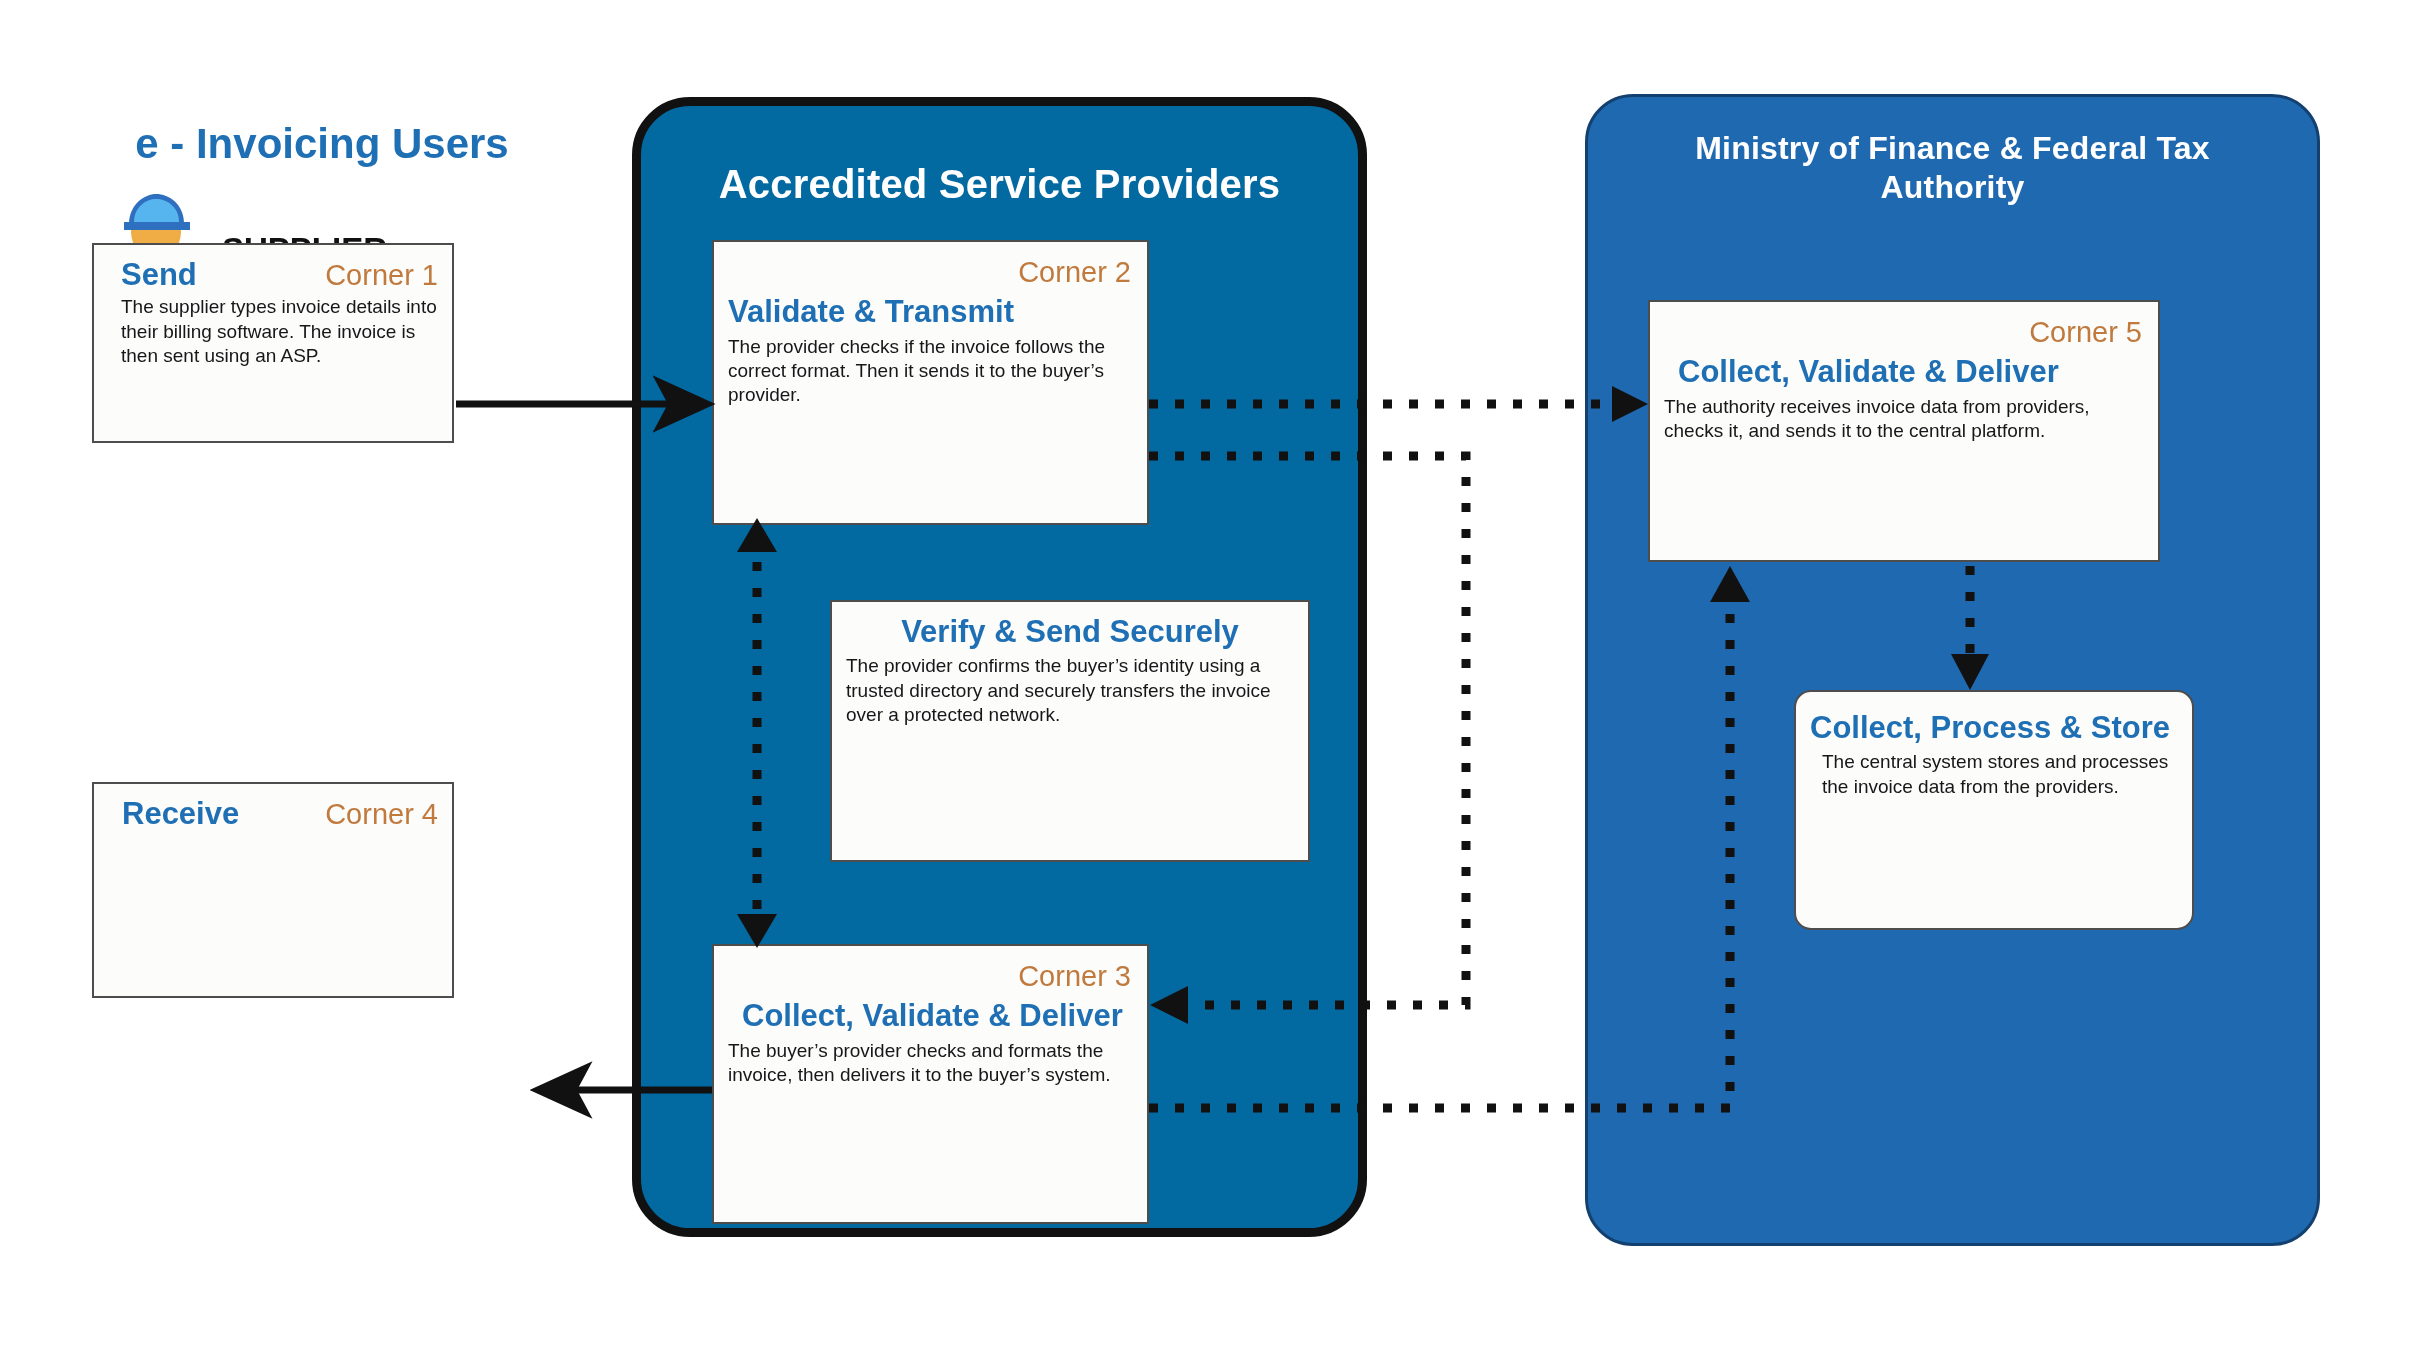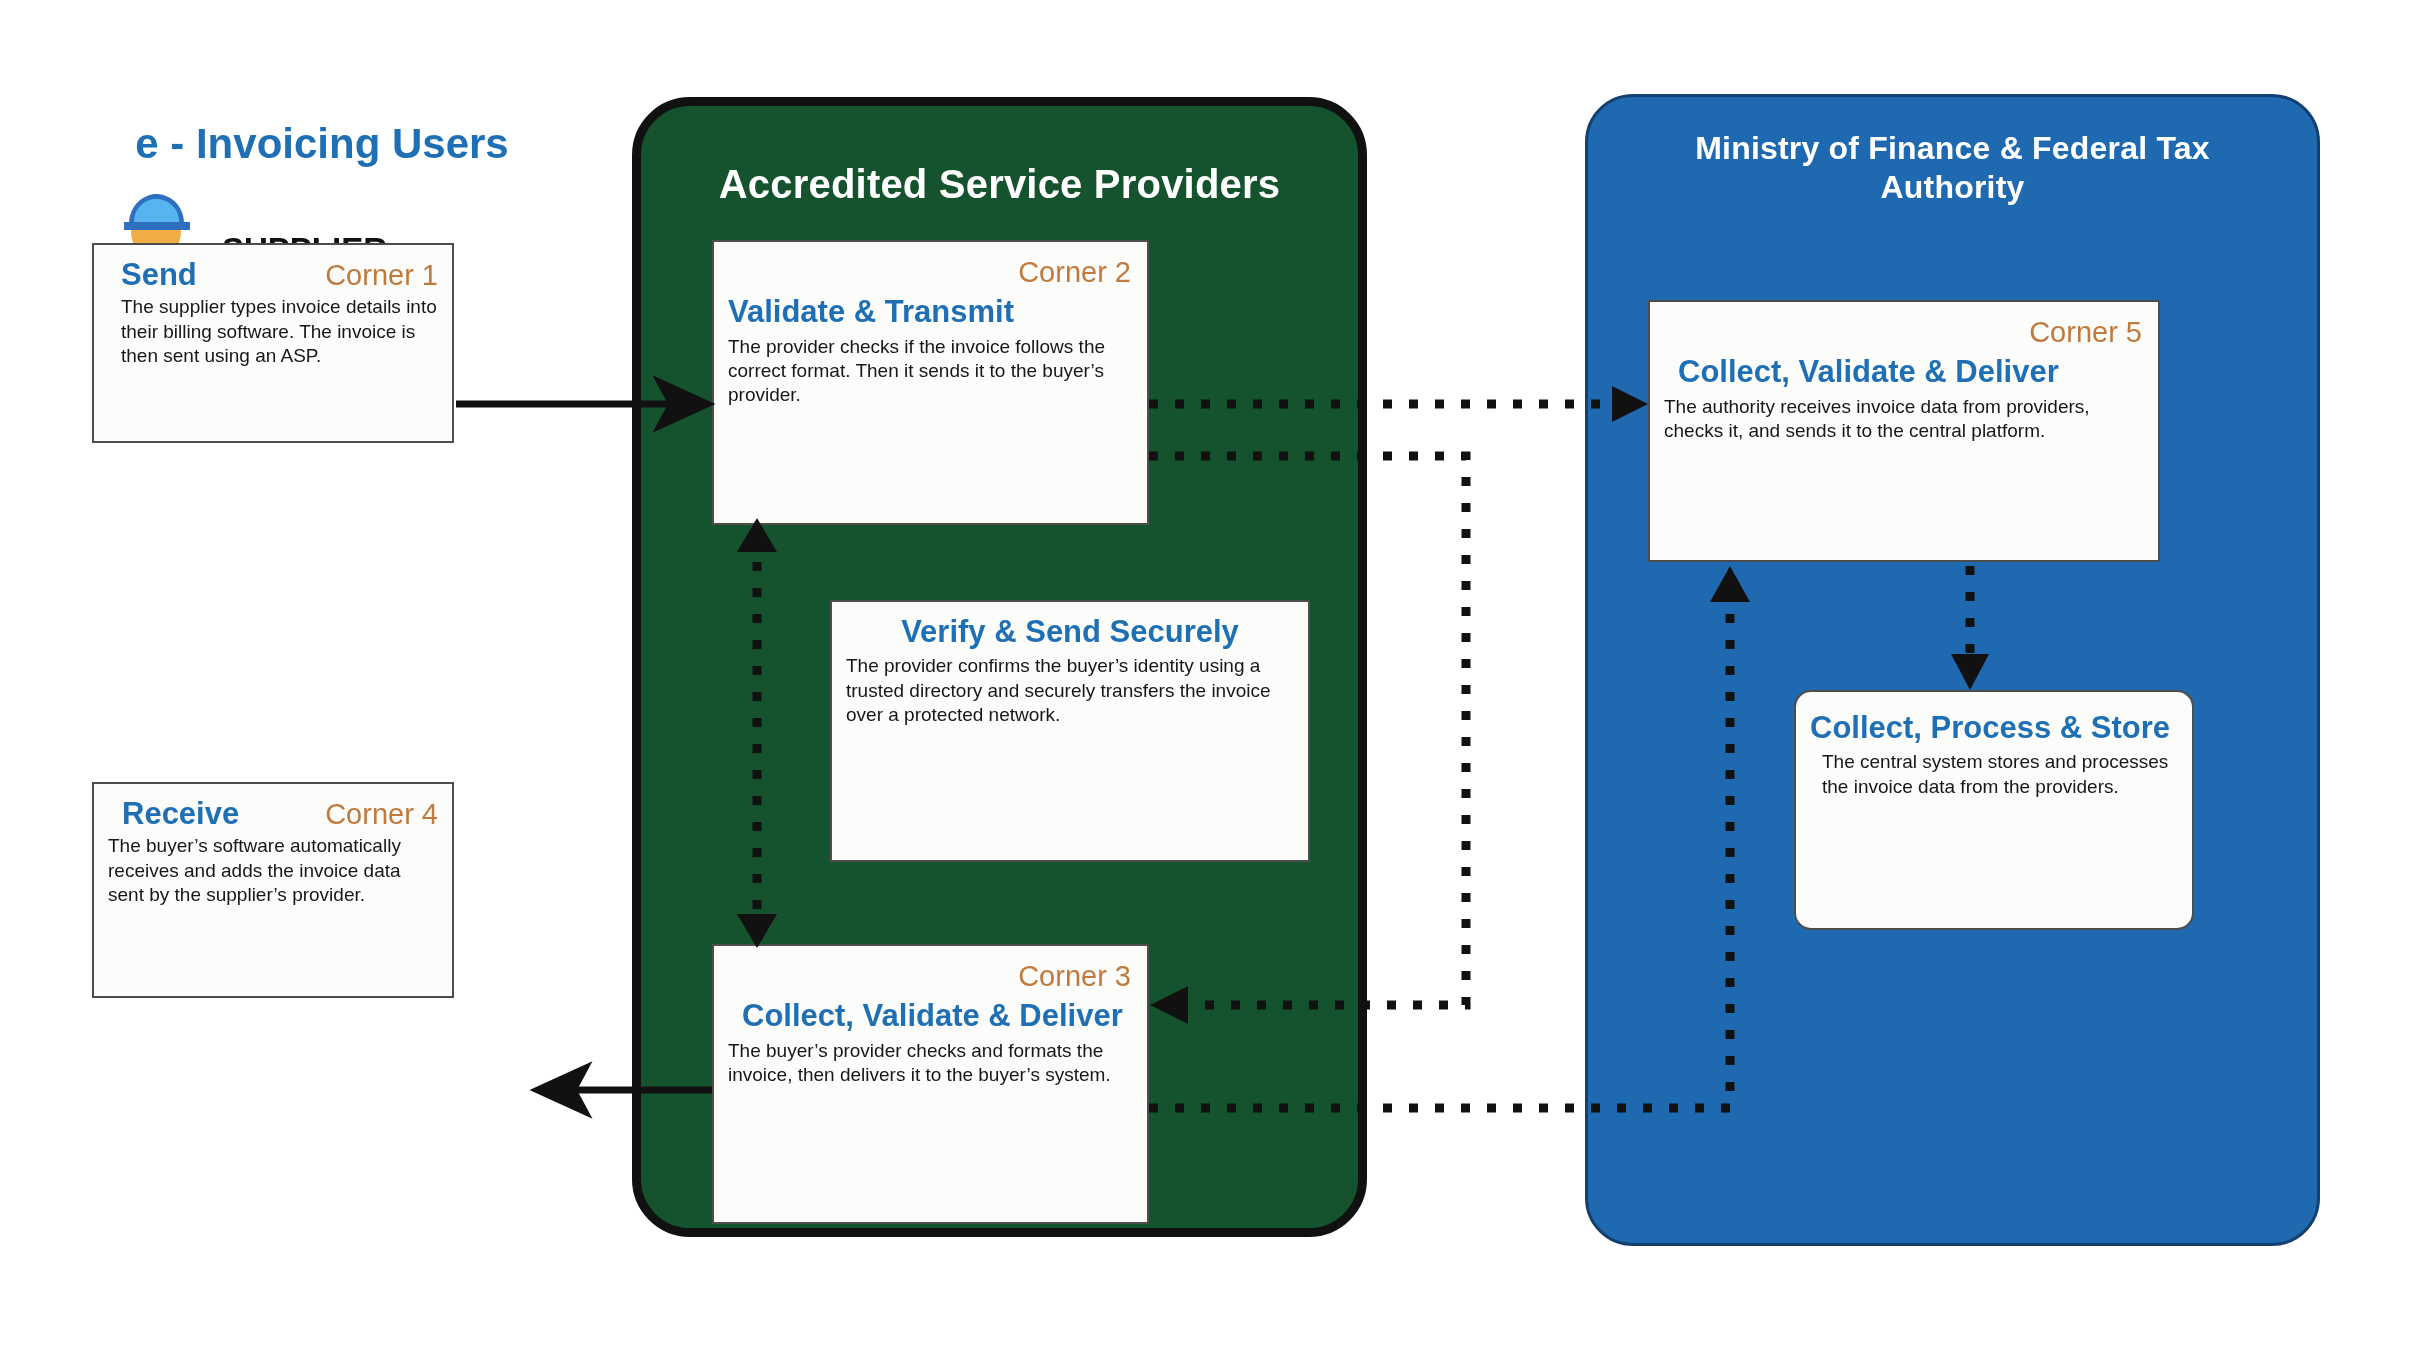--- a/index.html
+++ b/index.html
@@ -4,21 +4,21 @@
 <title>e-Invoicing 5-Corner Model</title>
 <style>
   html,body{margin:0;padding:0;background:#ffffff;}
   body{width:2419px;height:1361px;position:relative;overflow:hidden;
        font-family:"Liberation Sans", sans-serif;}
   #stage{position:absolute;left:0;top:0;width:2419px;height:1361px;}
 
   
   .panel{position:absolute;box-sizing:border-box;}
   #panel-asp{left:632px;top:97px;width:735px;height:1140px;
-       background:#14532d;border:9px solid #111111;border-radius:58px;}
+       background:#0369a1;border:9px solid #111111;border-radius:58px;}
   #panel-mof{left:1585px;top:94px;width:735px;height:1152px;
        background:#1F69B0;border:3px solid #13406e;border-radius:48px;}
   .panel-title{position:absolute;left:0;right:0;color:#ffffff;
        font-weight:bold;text-align:center;line-height:1.22;
        letter-spacing:0.2px;}
   #asp-title{top:54px;font-size:40px;}
   #mof-title{top:32px;font-size:32px;padding:0 34px;box-sizing:border-box;}
 
   
   .card{position:absolute;box-sizing:border-box;background:#FCFCFA;
@@ -99,21 +99,20 @@
     <circle cx="92" cy="93" r="20" fill="#F7B942"></circle>
     <text x="92" y="104" font-family="Liberation Sans, sans-serif" font-size="28" font-weight="bold" fill="#D4821A" text-anchor="middle">$</text>
   </svg>
   <div class="user-name" style="left:248px;top:862px;">BUYER</div>
 
   <div class="card" id="card-c4">
     <div class="headrow">
       <div class="card-head indent">Receive</div>
       <div class="corner-tag">Corner 4</div>
     </div>
-    <div class="card-body">The buyer’s software automatically receives and adds the invoice data sent by the supplier’s provider.</div>
   </div>
 
   <div class="panel" id="panel-asp">
     <div class="panel-title" id="asp-title">Accredited Service Providers</div>
   </div>
 
   <div class="card" id="card-c2">
     <div class="corner-tag">Corner 2</div>
     <div class="card-head">Validate &amp; Transmit</div>
     <div class="card-body">The provider checks if the invoice follows the correct format. Then it sends it to the buyer’s provider.</div>

